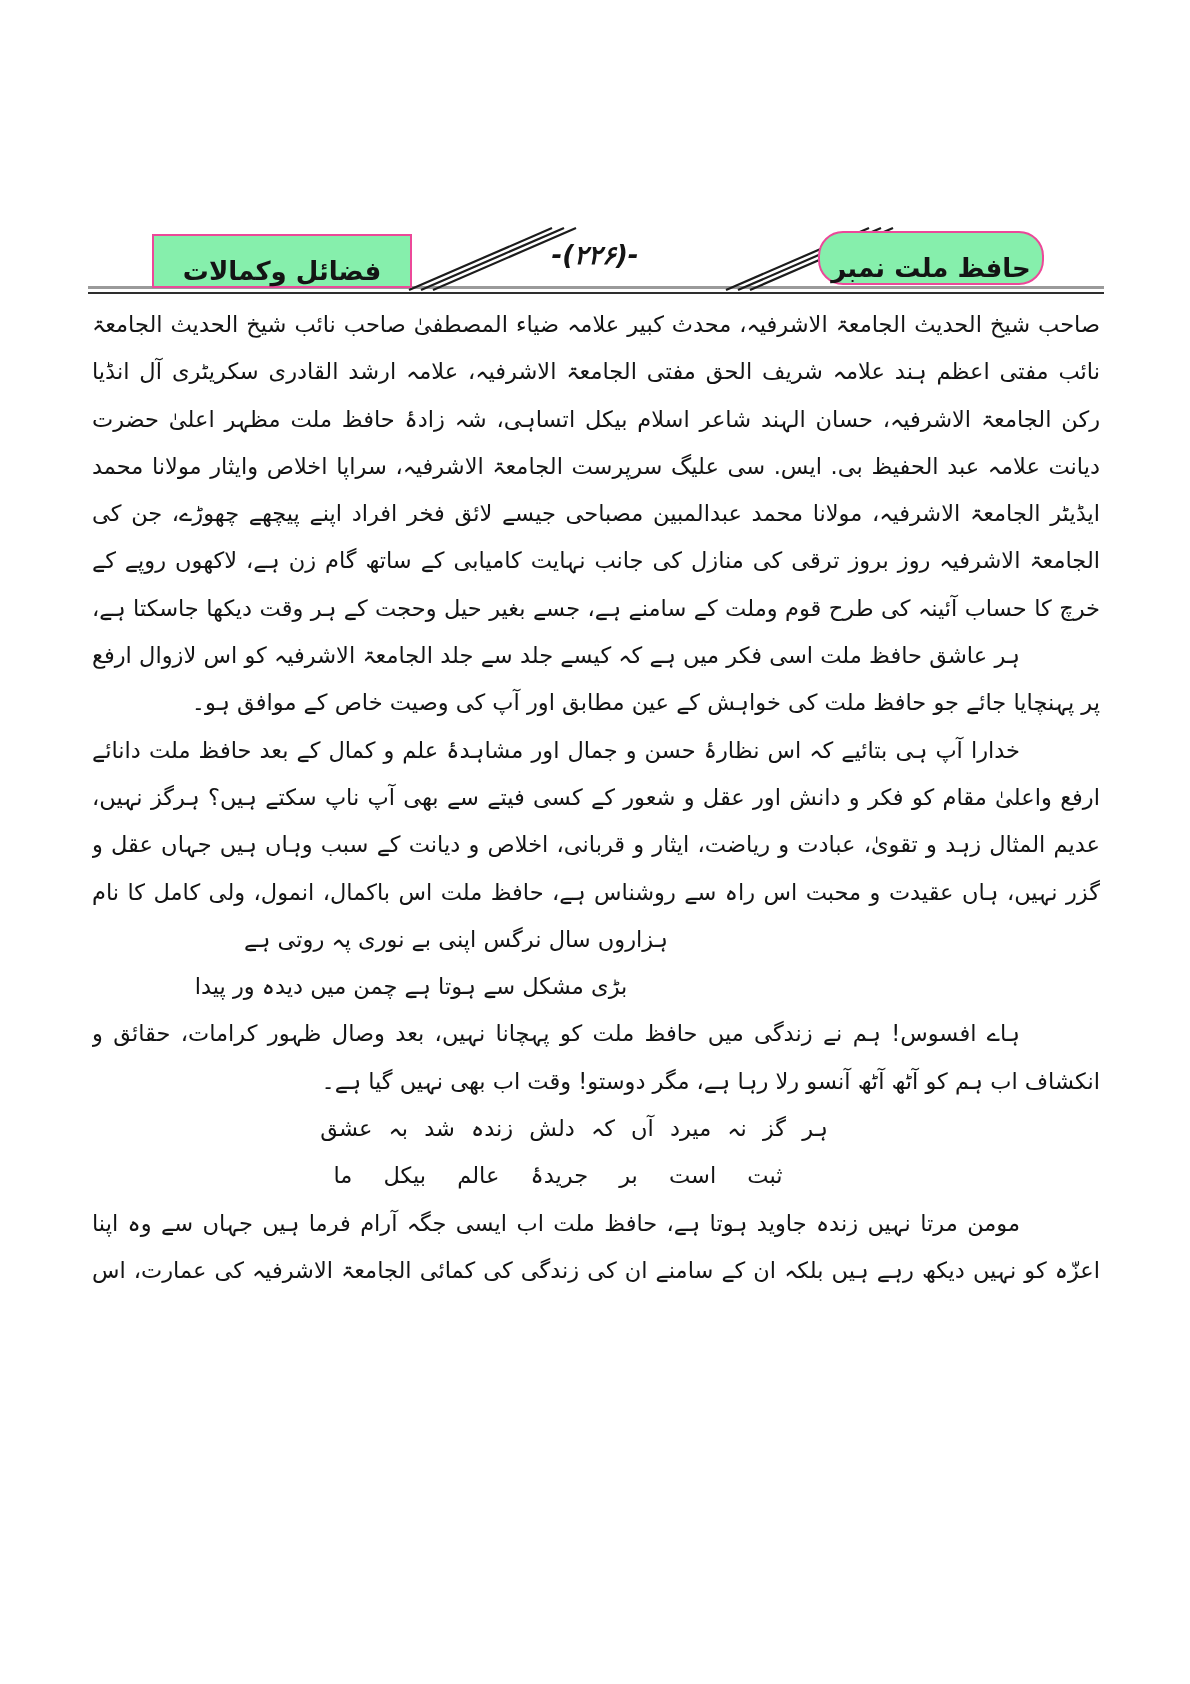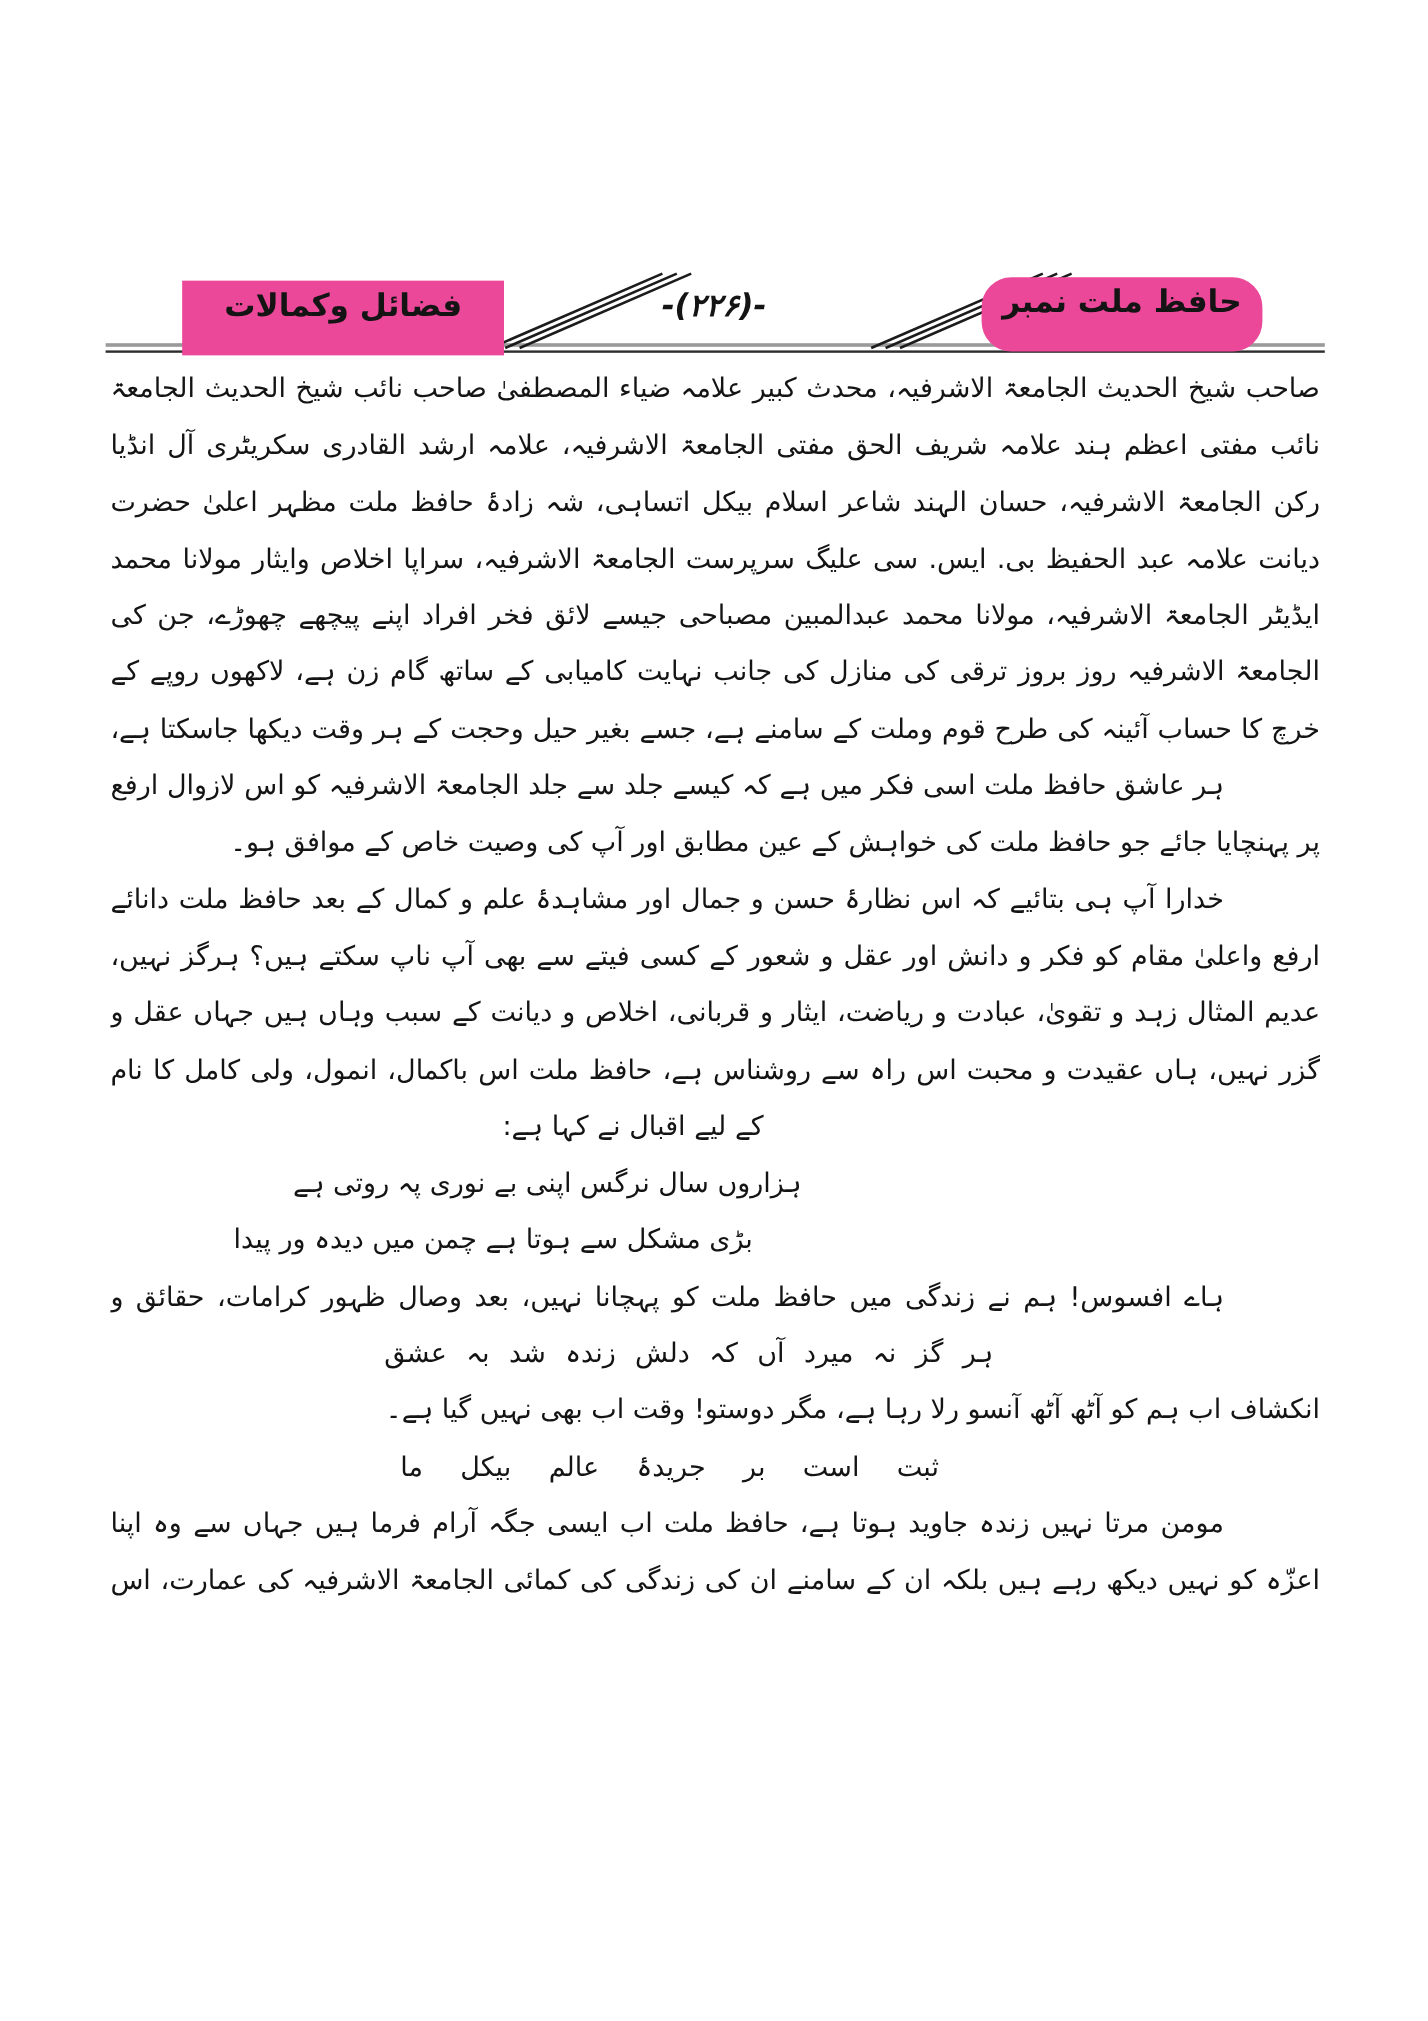--- a/index.html
+++ b/index.html
@@ -8,25 +8,25 @@
     background: #ffffff;
     position: relative;
     font-family: "DejaVu Sans", sans-serif;
     color: #141414;
   }
   .sheet { position: absolute; inset: 0; background: #ffffff; overflow: hidden; }
 
   
   .hdr-box {
     position: absolute;
-    border: 6px solid #ec4899;
-    background: #ec4899;
+    border: 2px solid #ec4899;
+    background: #86efac;
     direction: rtl;
     font-weight: bold;
-    display: flex; align-items: flex-start; justify-content: center;
+    display: flex; align-items: flex-end; justify-content: center;
     z-index: 2;
   }
   .hdr-box-right { left: 818px; top: 231px; width: 222px; height: 50px; font-size: 26px; border-radius: 25px; }
   .hdr-box-left  { left: 152px; top: 234px; width: 256px; height: 50px; font-size: 26px; }
   .page-number {
     position: absolute; left: 465px; top: 240px; width: 260px;
     text-align: center; font-size: 26px; font-weight: bold;
     direction: ltr; letter-spacing: 1px; font-style: italic;
   }
   .hatch { position: absolute; z-index: 1; }
@@ -94,24 +94,23 @@
     <div class="tl l-just">دیانت علامہ عبد الحفیظ بی. ایس. سی علیگ سرپرست الجامعۃ الاشرفیہ، سراپا اخلاص وایثار مولانا محمد بدرالقادری</div>
     <div class="tl l-just">ایڈیٹر الجامعۃ الاشرفیہ، مولانا محمد عبدالمبین مصباحی جیسے لائق فخر افراد اپنے پیچھے چھوڑے، جن کی نگرانی میں</div>
     <div class="tl l-just">الجامعۃ الاشرفیہ روز بروز ترقی کی منازل کی جانب نہایت کامیابی کے ساتھ گام زن ہے، لاکھوں روپے کے آمد و</div>
     <div class="tl l-just">خرچ کا حساب آئینہ کی طرح قوم وملت کے سامنے ہے، جسے بغیر حیل وحجت کے ہر وقت دیکھا جاسکتا ہے، جب</div>
     <div class="tl l-just indent">ہر عاشق حافظ ملت اسی فکر میں ہے کہ کیسے جلد سے جلد الجامعۃ الاشرفیہ کو اس لازوال ارفع واعلیٰ مقام</div>
     <div class="tl l-end">پر پہنچایا جائے جو حافظ ملت کی خواہش کے عین مطابق اور آپ کی وصیت خاص کے موافق ہو۔</div>
     <div class="tl l-just indent">خدارا آپ ہی بتائیے کہ اس نظارۂ حسن و جمال اور مشاہدۂ علم و کمال کے بعد حافظ ملت دانائے راز کے</div>
     <div class="tl l-just">ارفع واعلیٰ مقام کو فکر و دانش اور عقل و شعور کے کسی فیتے سے بھی آپ ناپ سکتے ہیں؟ ہرگز نہیں، حافظ ملت اپنے</div>
     <div class="tl l-just">عدیم المثال زہد و تقویٰ، عبادت و ریاضت، ایثار و قربانی، اخلاص و دیانت کے سبب وہاں ہیں جہاں عقل و شعور کا</div>
     <div class="tl l-just">گزر نہیں، ہاں عقیدت و محبت اس راہ سے روشناس ہے، حافظ ملت اس باکمال، انمول، ولی کامل کا نام ہے جس</div>
-    <div class="tl l-iqbal">کے لیے اقبال نے کہا ہے:</div>
     <div class="tl l-verse v1">ہزاروں سال نرگس اپنی بے نوری پہ روتی ہے</div>
     <div class="tl l-verse v2">بڑی مشکل سے ہوتا ہے چمن میں دیدہ ور پیدا</div>
     <div class="tl l-just indent">ہاے افسوس! ہم نے زندگی میں حافظ ملت کو پہچانا نہیں، بعد وصال ظہور کرامات، حقائق و معارف کا</div>
+    <div class="tl l-end">انکشاف اب ہم کو آٹھ آٹھ آنسو رلا رہا ہے، مگر دوستو! وقت اب بھی نہیں گیا ہے۔</div>
     <div class="tl l-verse p1">ہر گز نہ میرد آں کہ دلش زندہ شد بہ عشق</div>
-    <div class="tl l-end">انکشاف اب ہم کو آٹھ آٹھ آنسو رلا رہا ہے، مگر دوستو! وقت اب بھی نہیں گیا ہے۔</div>
     <div class="tl l-verse p2">ثبت است بر جریدۂ عالم بیکل ما</div>
     <div class="tl l-just indent">مومن مرتا نہیں زندہ جاوید ہوتا ہے، حافظ ملت اب ایسی جگہ آرام فرما ہیں جہاں سے وہ اپنا گھر اور اپنے</div>
     <div class="tl l-just">اعزّہ کو نہیں دیکھ رہے ہیں بلکہ ان کے سامنے ان کی زندگی کی کمائی الجامعۃ الاشرفیہ کی عمارت، اس کی عظیم درس گاہ</div>
   </div>
 
 </div>
 
 </body></html>

